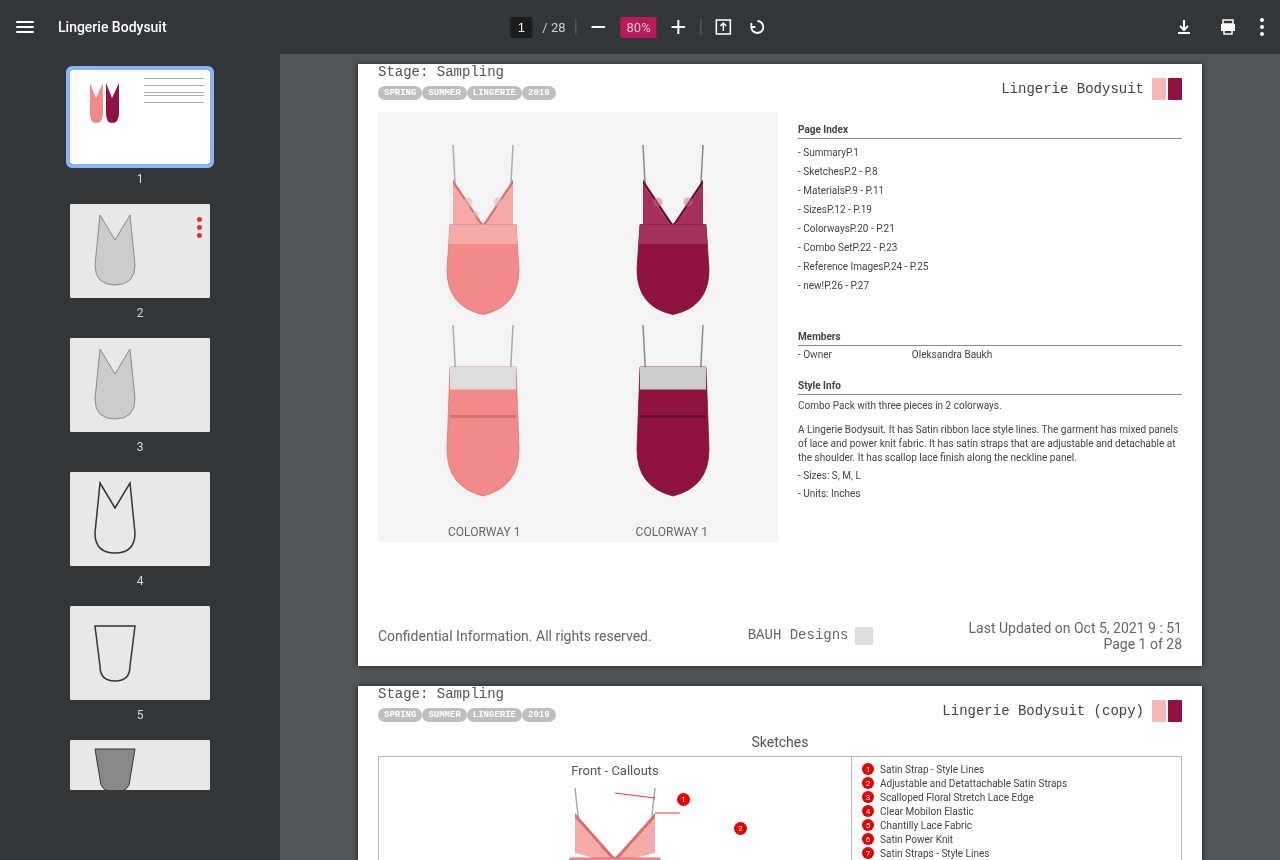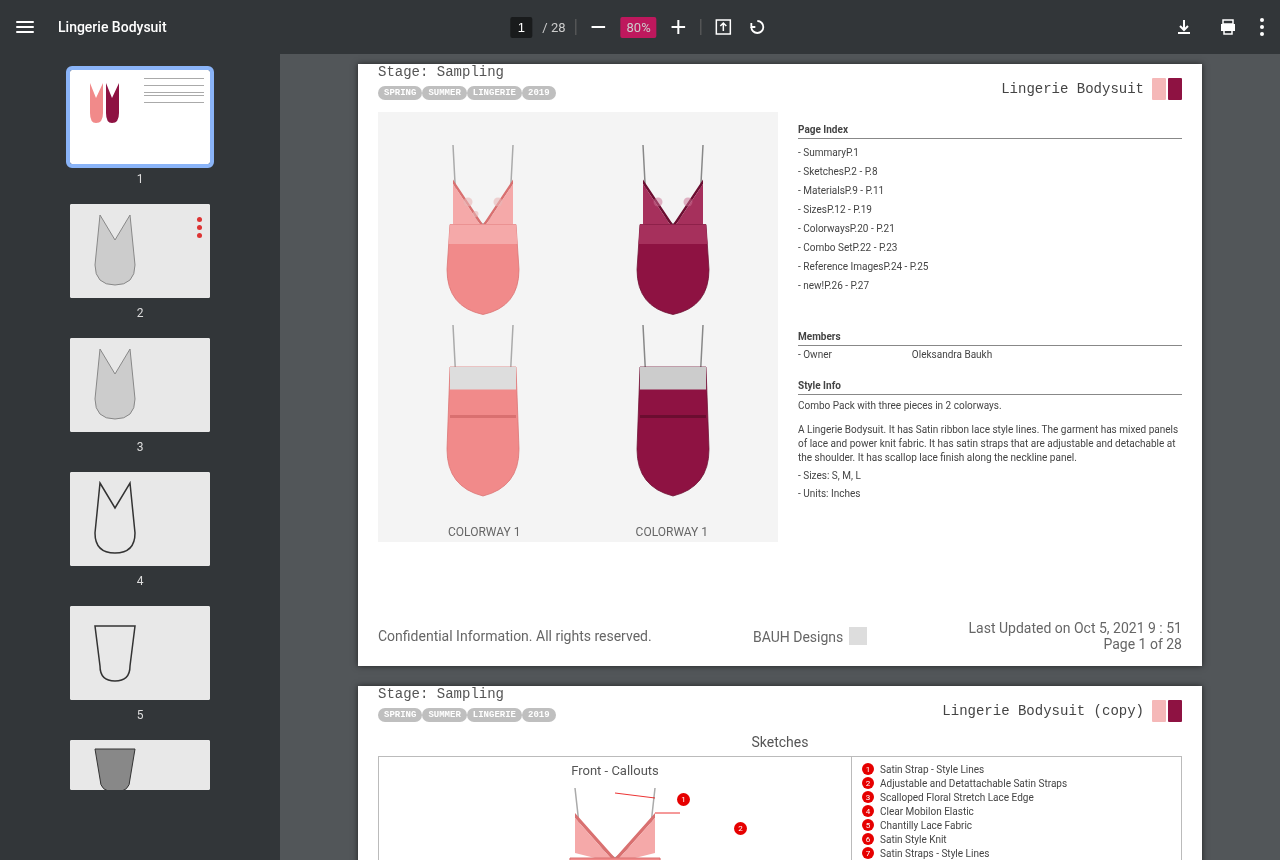--- a/index.html
+++ b/index.html
@@ -153,21 +153,21 @@
     position: absolute;
     bottom: 14px;
     left: 20px;
     right: 20px;
     display: flex;
     justify-content: space-between;
     font-size: 14px;
     color: #666;
     align-items: center;
   }
-  .page-foot .ctr { display: flex; align-items: flex-end; gap: 6px; }
+  .page-foot .ctr { display: flex; align-items: flex-start; gap: 6px; font-family: Liberation Mono, monospace; }
   .gray-sq { width: 18px; height: 18px; background: #ddd; }
 
   
   .suit {
     width: 160px;
     height: 180px;
     position: relative;
   }
   .suit svg { width: 100%; height: 100%; }
 
@@ -553,21 +553,21 @@
           <div class="co-row">
               <span class="co-num">4</span>
               <span>Clear Mobilon Elastic</span>
             </div>
           <div class="co-row">
               <span class="co-num">5</span>
               <span>Chantilly Lace Fabric</span>
             </div>
           <div class="co-row">
               <span class="co-num">6</span>
-              <span>Satin Style Knit</span>
+              <span>Satin Power Knit</span>
             </div>
           <div class="co-row">
               <span class="co-num">7</span>
               <span>Satin Straps - Style Lines</span>
             </div>
 
         </div>
       </div>
     </div>
   </div>

